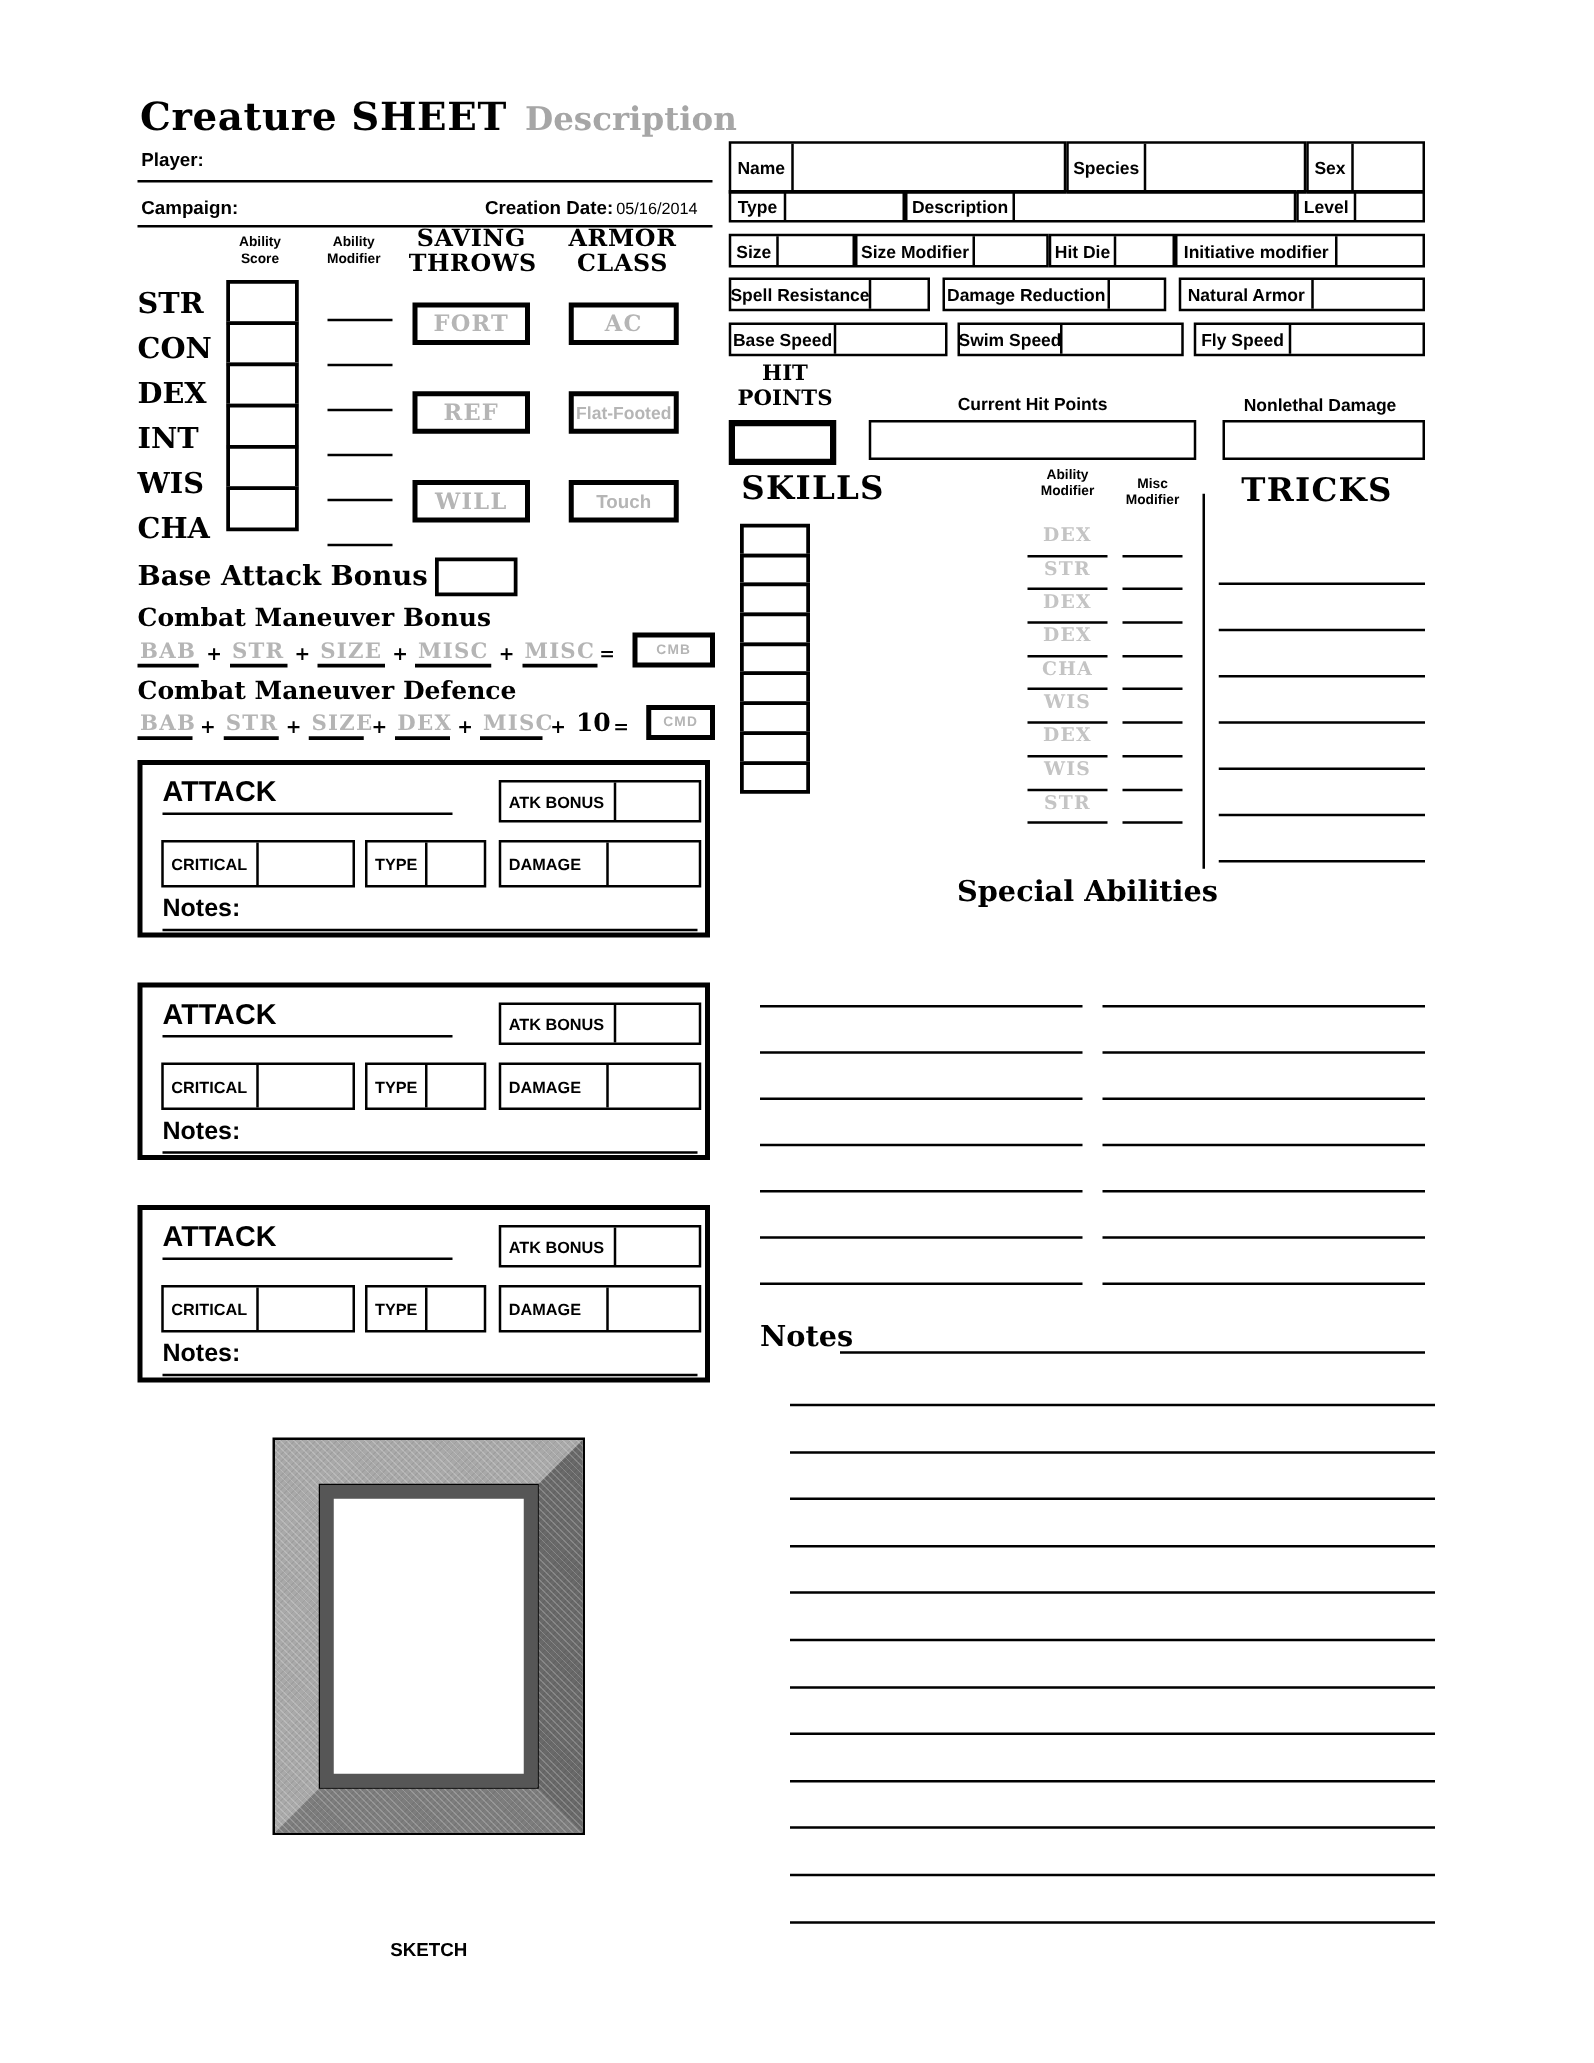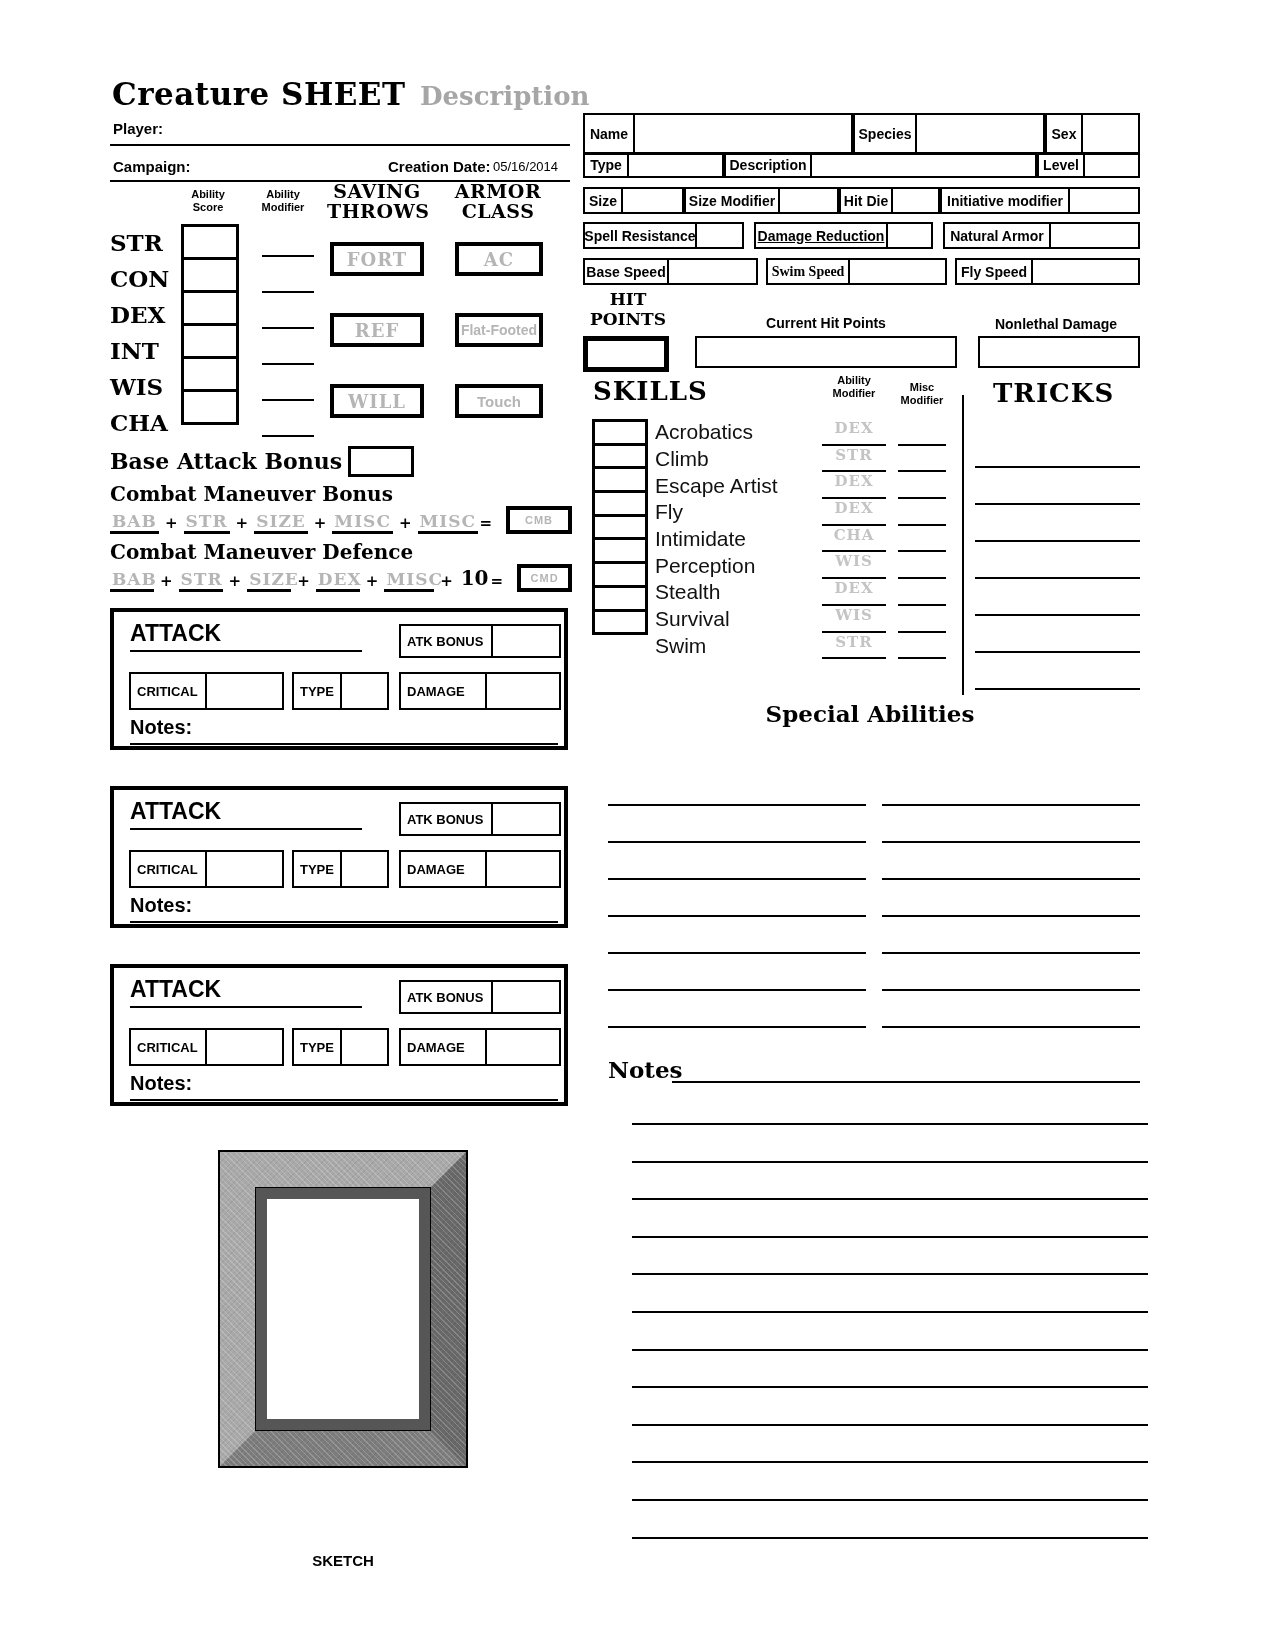--- a/index.html
+++ b/index.html
@@ -307,35 +307,35 @@
           <div class="lbl" style="width:128px;">Initiative modifier</div>
           <div class="val" style="flex:1;"></div>
         </div>
       </div>
       <div class="inforow" style="top:222px;height:27px;">
         <div class="infobox" style="width:161px;margin-right:10px;">
           <div class="lbl" style="width:112px;">Spell Resistance</div>
           <div class="val" style="width:44px;"></div>
         </div>
         <div class="infobox" style="width:179px;margin-right:10px;">
-          <div class="lbl" style="width:132px;text-decoration:underline;">Damage Reduction</div>
+          <div class="lbl" style="width:132px;">Damage Reduction</div>
           <div class="val" style="width:42px;"></div>
         </div>
         <div class="infobox" style="flex:1;">
           <div class="lbl" style="width:106px;">Natural Armor</div>
           <div class="val" style="flex:1;"></div>
         </div>
       </div>
       <div class="inforow" style="top:258px;height:27px;">
         <div class="infobox" style="width:175px;margin-right:8px;">
           <div class="lbl" style="width:84px;">Base Speed</div>
           <div class="val" style="width:86px;"></div>
         </div>
         <div class="infobox" style="width:181px;margin-right:8px;">
-          <div class="lbl" style="width:82px;font-family:Liberation Serif, serif;">Swim Speed</div>
+          <div class="lbl" style="width:82px;">Swim Speed</div>
           <div class="val" style="width:86px;"></div>
         </div>
         <div class="infobox" style="flex:1;">
           <div class="lbl" style="width:76px;">Fly Speed</div>
           <div class="val" style="flex:1;"></div>
         </div>
       </div>
     </div>
 
   <div class="abs serif hp-head">HIT POINTS</div>
@@ -353,31 +353,20 @@
   <div class="abs" style="left:592px; top:419px;" id="skill-checks">
       <div class="sk-chk"></div>
       <div class="sk-chk"></div>
       <div class="sk-chk"></div>
       <div class="sk-chk"></div>
       <div class="sk-chk"></div>
       <div class="sk-chk"></div>
       <div class="sk-chk"></div>
       <div class="sk-chk"></div>
       <div class="sk-chk"></div>
-    </div>
-  <div class="abs" style="left:655px; top:419px;" id="skill-names">
-      <div class="sk-name">Acrobatics</div>
-      <div class="sk-name">Climb</div>
-      <div class="sk-name">Escape Artist</div>
-      <div class="sk-name">Fly</div>
-      <div class="sk-name">Intimidate</div>
-      <div class="sk-name">Perception</div>
-      <div class="sk-name">Stealth</div>
-      <div class="sk-name">Survival</div>
-      <div class="sk-name">Swim</div>
     </div>
   <div class="abs" style="left:822px; top:419px;" id="skill-abilities">
       <div class="sk-ab">DEX</div>
       <div class="sk-ab">STR</div>
       <div class="sk-ab">DEX</div>
       <div class="sk-ab">DEX</div>
       <div class="sk-ab">CHA</div>
       <div class="sk-ab">WIS</div>
       <div class="sk-ab">DEX</div>
       <div class="sk-ab">WIS</div>

